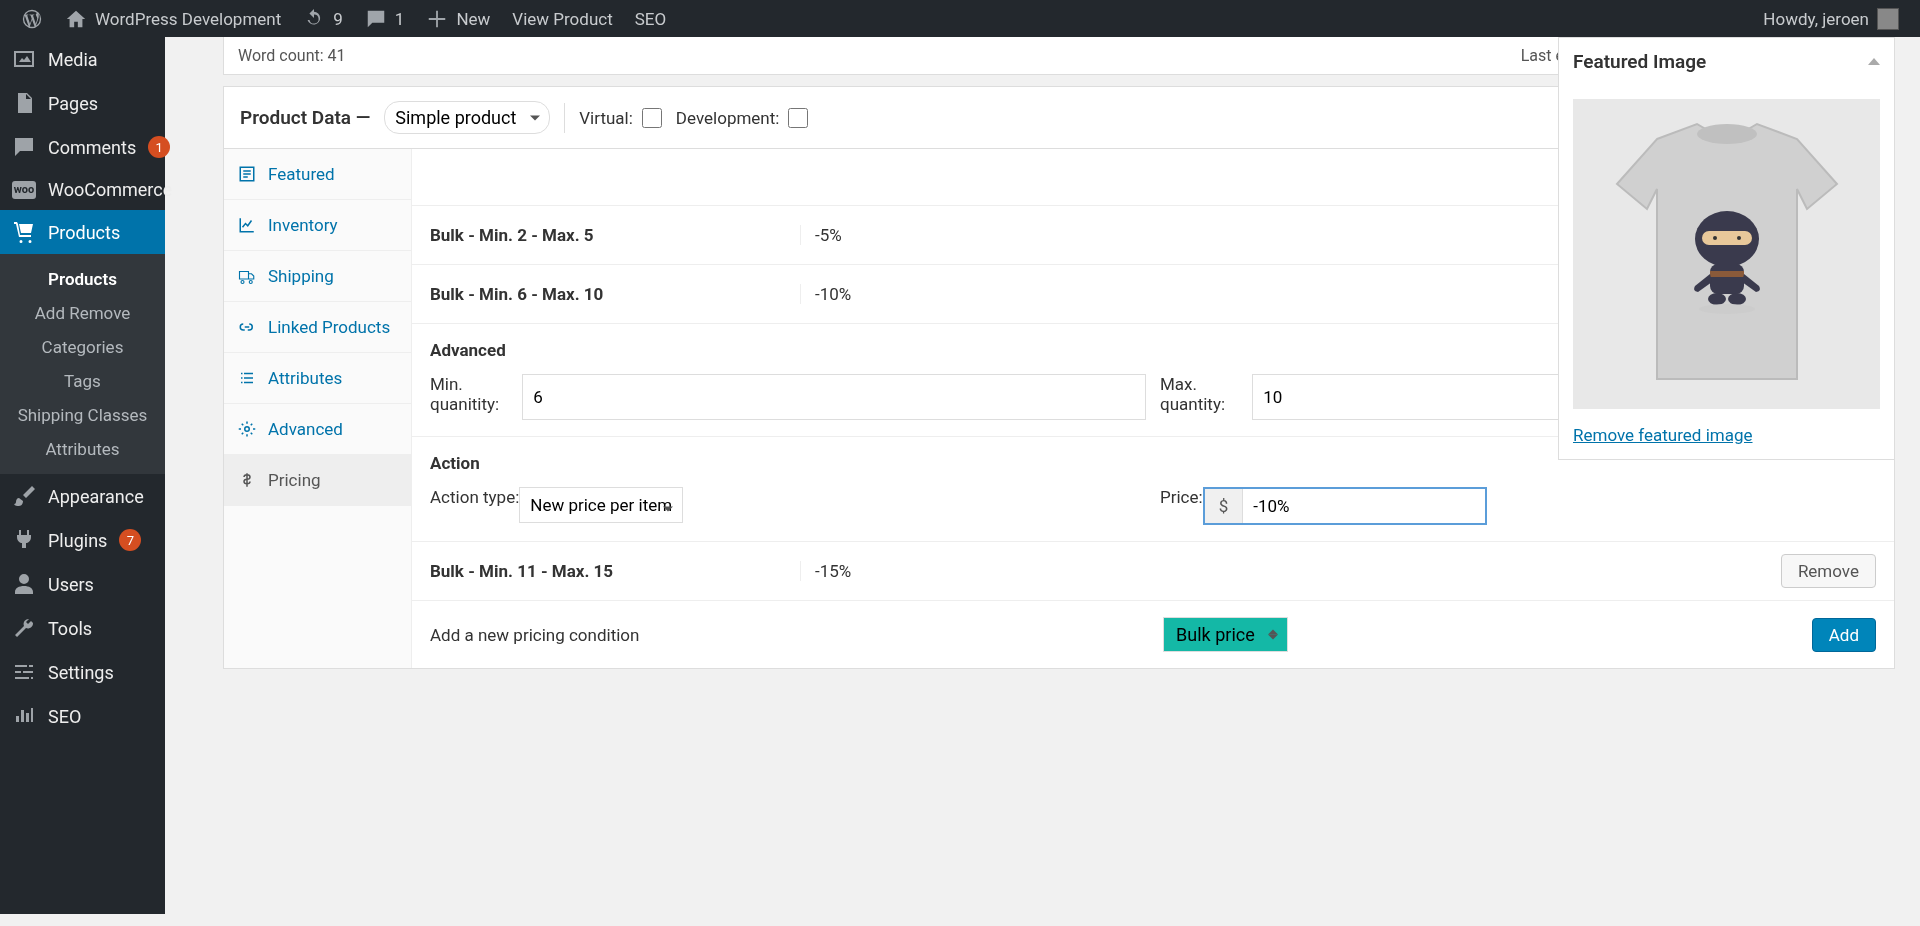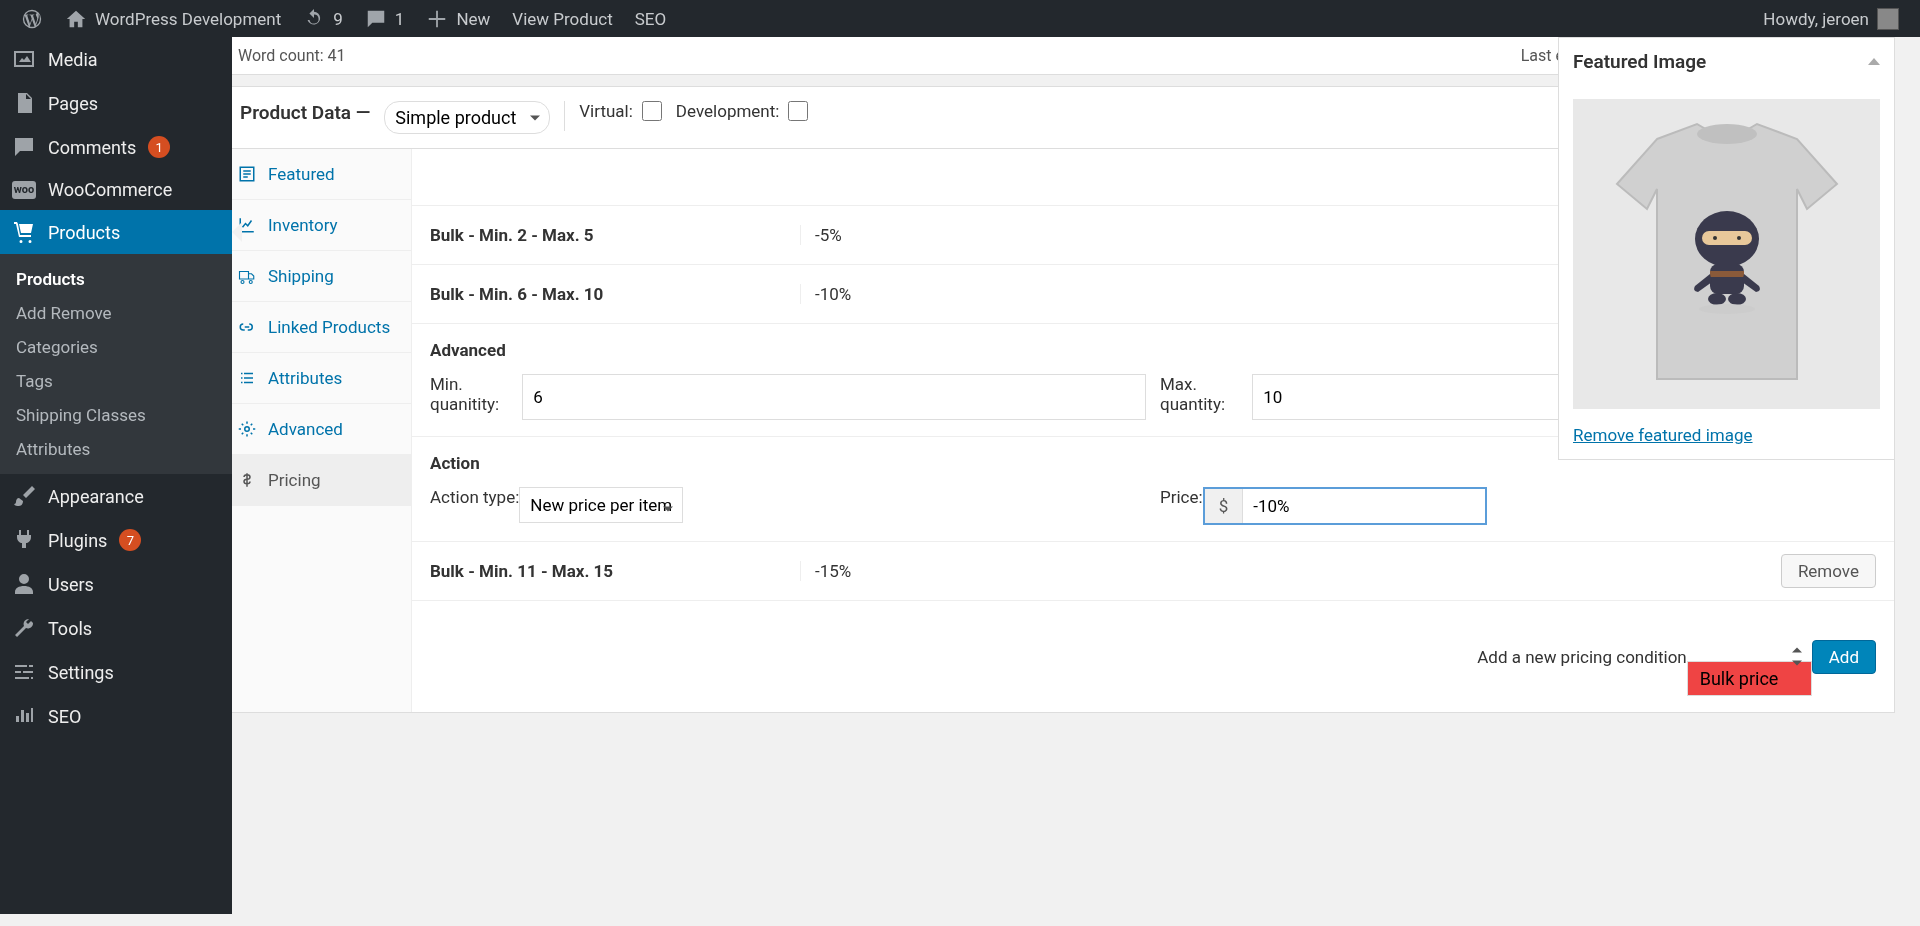--- a/index.html
+++ b/index.html
@@ -7,41 +7,41 @@
 
 
 .adminbar { position: fixed; top: 0; left: 0; right: 0; height: 37px; background: #23282d; color: #eee; display: flex; align-items: center; padding: 0 10px; z-index: 1000; font-size: 17px; }
 .adminbar .left-items { display: flex; align-items: center; gap: 0; }
 .adminbar .right-items { margin-left: auto; display: flex; align-items: center; gap: 10px; }
 .adminbar .item { display: flex; align-items: center; gap: 8px; padding: 0 11px; height: 37px; cursor: pointer; color: #c8cbce; }
 .adminbar .avatar { width: 22px; height: 22px; background: #888; border: 1px solid #555; }
 .adminbar svg { width: 22px; height: 22px; fill: #a0a5aa; }
 
 
-.sidebar { position: fixed; top: 37px; left: 0; bottom: 12px; width: 232px; background: #23282d; color: #eee; font-size: 18px; }
+.sidebar { position: fixed; top: 37px; left: 0; bottom: 12px; width: 165px; background: #23282d; color: #eee; font-size: 18px; text-align: center; }
 .sidebar .menu-item { display: flex; align-items: center; gap: 12px; padding: 10px 12px; cursor: pointer; color: #eee; }
 .sidebar .menu-item.active { background: #0073aa; color: #fff; position: relative; }
 .sidebar .menu-item.active::after { content: ""; position: absolute; right: -10px; top: 50%; transform: translateY(-50%); border: 10px solid transparent; border-right-color: #f1f1f1; }
 .sidebar .submenu { background: #32373c; padding: 8px 0; }
 .sidebar .submenu .sub-item { padding: 7px 16px; cursor: pointer; color: #b4b9be; font-size: 17px; }
 .sidebar .submenu .sub-item.current { color: #fff; font-weight: 600; }
 .sidebar svg { width: 24px; height: 24px; fill: #9ea3a8; flex-shrink: 0; }
 .sidebar .menu-item.active svg { fill: #fff; }
 .sidebar .badge { background: #d54e21; color: #fff; border-radius: 11px; min-width: 22px; height: 22px; display: inline-flex; align-items: center; justify-content: center; font-size: 13px; padding: 0 6px; }
 .woo-icon { width: 24px; height: 18px; background: #9ea3a8; border-radius: 3px; display: flex; align-items: center; justify-content: center; font-size: 11px; font-weight: bold; color: #23282d; flex-shrink: 0; }
 
 
 .main { margin-left: 198px; margin-top: 37px; padding: 0 25px 25px 25px; }
 
 
 .wordcount-bar { background: #fff; border: 1px solid #ddd; border-top: none; padding: 9px 14px; display: flex; justify-content: space-between; font-size: 16px; color: #555; margin-bottom: 11px; }
 
 
 .panel { background: #fff; border: 1px solid #ddd; }
-.panel-header { padding: 14px 16px; display: flex; align-items: flex-start; gap: 14px; border-bottom: 1px solid #ddd; }
+.panel-header { padding: 14px 16px; display: flex; align-items: center; gap: 14px; border-bottom: 1px solid #ddd; }
 .panel-header .title { font-size: 19px; font-weight: 600; }
 .panel-header select { font-size: 18px; padding: 5px 32px 5px 10px; border: 1px solid #ddd; border-radius: 15px; background: #fff; appearance: none; position: relative; }
 .panel-header .select-wrap { position: relative; display: inline-block; }
 .panel-header .select-wrap::after { content: ""; position: absolute; right: 10px; top: 50%; transform: translateY(-50%); width: 0; height: 0; border-left: 5px solid transparent; border-right: 5px solid transparent; border-top: 5px solid #555; pointer-events: none; }
 .panel-header .select-wrap::before { content: ""; position: absolute; right: 10px; top: 35%; transform: translateY(-50%); width: 0; height: 0; border-left: 5px solid transparent; border-right: 5px solid transparent; border-bottom: 5px solid #555; pointer-events: none; }
 .panel-header .divider { width: 1px; height: 30px; background: #ddd; }
 .panel-header label { font-size: 17px; color: #333; display: flex; align-items: center; gap: 9px; }
 .panel-header input[type=checkbox] { width: 20px; height: 20px; border: 1px solid #b4b9be; }
 .panel-header .collapse-toggle { margin-left: auto; color: #aaa; cursor: pointer; }
 
@@ -75,23 +75,23 @@
 .form-col .selectish { appearance: none; position: relative; }
 .sel-wrap { position: relative; }
 .sel-wrap::after { content: ""; position: absolute; right: 10px; top: 58%; transform: translateY(-50%); width: 0; height: 0; border-left: 5px solid transparent; border-right: 5px solid transparent; border-top: 5px solid #555; pointer-events: none; }
 .sel-wrap::before { content: ""; position: absolute; right: 10px; top: 42%; transform: translateY(-50%); width: 0; height: 0; border-left: 5px solid transparent; border-right: 5px solid transparent; border-bottom: 5px solid #555; pointer-events: none; }
 
 .price-input-wrap { display: flex; border: 2px solid #5b9dd9; }
 .price-input-wrap .currency { background: #f0f0f0; border-right: 1px solid #ddd; padding: 7px 14px; font-size: 17px; color: #555;}
 .price-input-wrap input { border: none !important; flex: 1; outline: none; }
 
 
-.add-row { display: flex; align-items: center; justify-content: flex-end; gap: 0; padding: 16px 18px; }
+.add-row { display: flex; align-items: center; justify-content: space-between; gap: 12px; padding: 16px 18px; }
 .add-row span { font-size: 17px; }
-.add-row select { padding: 6px 32px 6px 12px; font-size: 18px; border: 1px solid #ddd; background: #ef4444; appearance: none; margin-top: 44px; }
+.add-row select { padding: 6px 32px 6px 12px; font-size: 18px; border: 1px solid #ddd; background: #14b8a6; appearance: none; }
 .add-row .btn-add { background: #0085ba; border: 1px solid #006799; color: #fff; padding: 6px 16px; font-size: 17px; border-radius: 4px; cursor: pointer; }
 
 
 .metabox { position: absolute; top: 37px; right: 25px; width: 337px; background: #fff; border: 1px solid #ddd; padding: 0;}
 .metabox-header { padding: 12px 14px; font-size: 19px; font-weight: 600; display: flex; align-items: center;}
 .metabox-header .toggle { margin-left: auto; color: #aaa; }
 .metabox-body { padding: 14px; }
 .thumb-wrap { background: #e8e8e8; padding: 10px; display: flex; align-items:center; justify-content:center;}
 .tshirt { width: 260px; height: 290px; position: relative; }
 .tshirt svg { width: 100%; height: 100%; }

